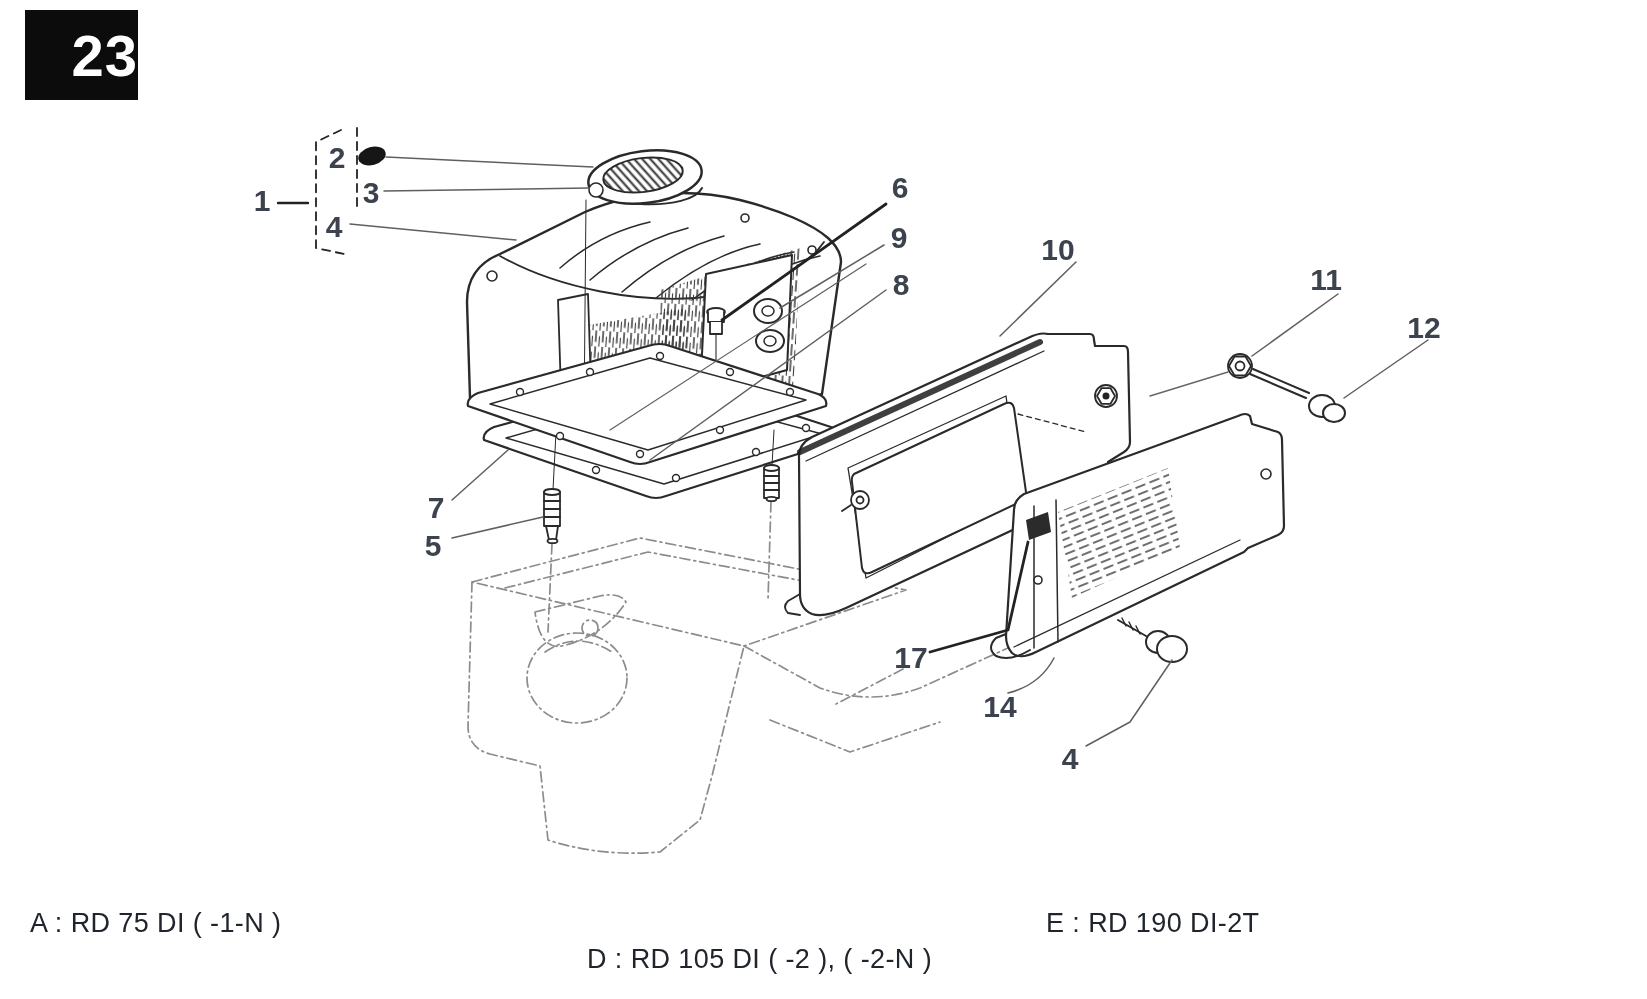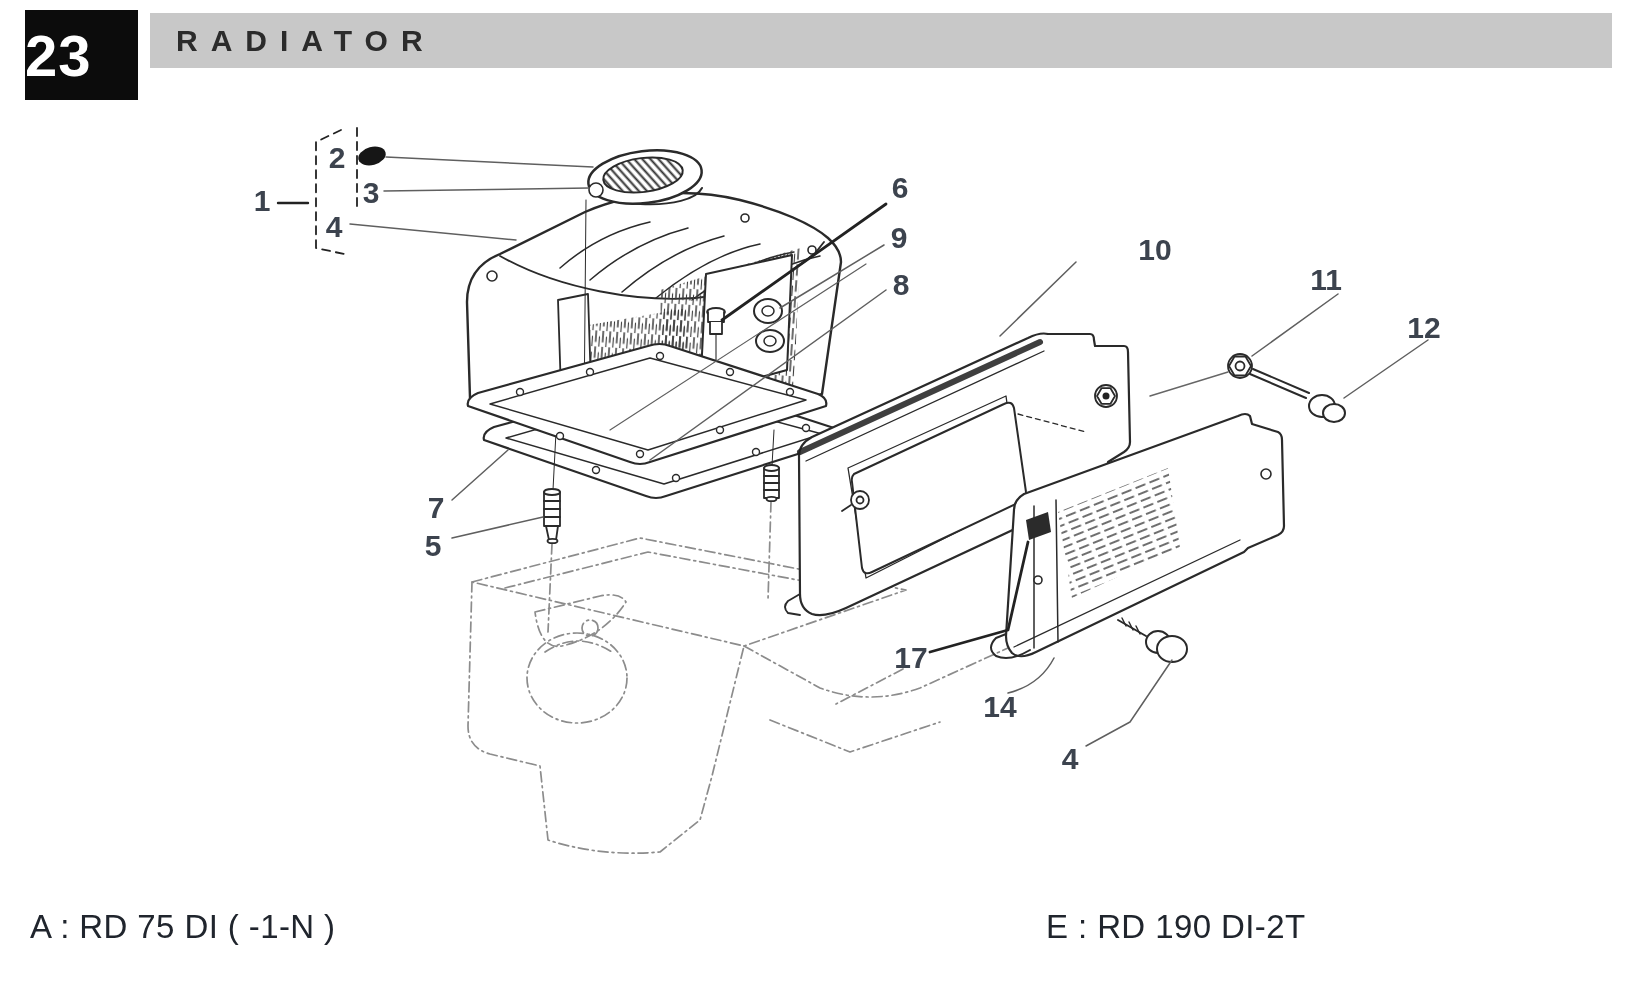--- a/index.html
+++ b/index.html
@@ -5,21 +5,21 @@
   html,body{margin:0;padding:0;background:#ffffff;}
   .page{
     position:relative;
     width:1647px;height:999px;
     background:#ffffff;
     font-family:"Liberation Sans", sans-serif;
     overflow:hidden;
   }
   .section-box{
     position:absolute;left:25px;top:10px;width:113px;height:90px;
-    background:#0c0c0c;display:flex;align-items:center;justify-content:flex-start;
+    background:#0c0c0c;display:flex;align-items:center;justify-content:flex-end;
   }
   .section-box span{
     color:#ffffff;font-size:58px;font-weight:700;letter-spacing:1px;
   }
   .title-bar{
     position:absolute;left:150px;top:13px;width:1462px;height:55px;
     background:#c8c8c8;
     display:flex;align-items:center;
   }
   .title-bar .title{
@@ -28,34 +28,31 @@
   }
   svg.diagram{position:absolute;left:0;top:0;}
   .callout{
     position:absolute;
     transform:translate(-50%,-50%);
     font-size:30px;font-weight:700;color:#3c434e;
     white-space:nowrap;
   }
   .legend-entry{
     position:absolute;
-    font-size:33px;color:#20252d;letter-spacing:0.4px;
+    font-size:27px;color:#20252d;letter-spacing:0.4px;
     white-space:nowrap;
   }
 </style>
 </head>
 <body>
 
 <div class="page">
 
   <div class="section-box">
     <span>23</span>
-  </div>
-  <div class="title-bar">
-    <span class="title">RADIATOR</span>
   </div>
 
   <svg class="diagram" width="1647" height="999" viewBox="0 0 1647 999" fill="none" stroke-linecap="round" stroke-linejoin="round">
     <defs>
       <pattern id="coreHatch" width="7" height="16" patternUnits="userSpaceOnUse" patternTransform="rotate(4)">
         <line x1="2" y1="0" x2="2" y2="11" stroke="#3a3a3a" stroke-width="1.5"></line>
         <line x1="5.5" y1="6" x2="5.5" y2="16" stroke="#3a3a3a" stroke-width="1.1"></line>
       </pattern>
       <pattern id="neckHatch" width="6" height="6" patternUnits="userSpaceOnUse" patternTransform="rotate(55)">
         <line x1="0" y1="1.5" x2="6" y2="1.5" stroke="#2f2f2f" stroke-width="2.2"></line>
@@ -264,27 +261,30 @@
 
   <div class="callout" style="left:262px;top:201px">1</div>
   <div class="callout" style="left:337px;top:158px">2</div>
   <div class="callout" style="left:371px;top:193px">3</div>
   <div class="callout" style="left:334px;top:227px">4</div>
   <div class="callout" style="left:433px;top:546px">5</div>
   <div class="callout" style="left:900px;top:188px">6</div>
   <div class="callout" style="left:436px;top:508px">7</div>
   <div class="callout" style="left:901px;top:285px">8</div>
   <div class="callout" style="left:899px;top:238px">9</div>
-  <div class="callout" style="left:1155px;top:250px">10</div>
+  <div class="callout" style="left:1058px;top:250px">10</div>
   <div class="callout" style="left:1326px;top:280px">11</div>
   <div class="callout" style="left:1424px;top:328px">12</div>
   <div class="callout" style="left:1000px;top:707px">14</div>
   <div class="callout" style="left:1070px;top:759px">4</div>
   <div class="callout" style="left:911px;top:658px">17</div>
 
   <div class="legend-entry" style="left:30px;top:908px">
     <span>A</span><span> : </span><span>RD 75 DI ( -1-N )</span>
   </div>
+  <div class="legend-entry" style="left:587px;top:944px">
+    <span>D</span><span> : </span><span>RD 105 DI ( -2 ), ( -2-N )</span>
+  </div>
   <div class="legend-entry" style="left:1046px;top:908px">
     <span>E</span><span> : </span><span>RD 190 DI-2T</span>
   </div>
 
 </div>
 
 </body></html>

